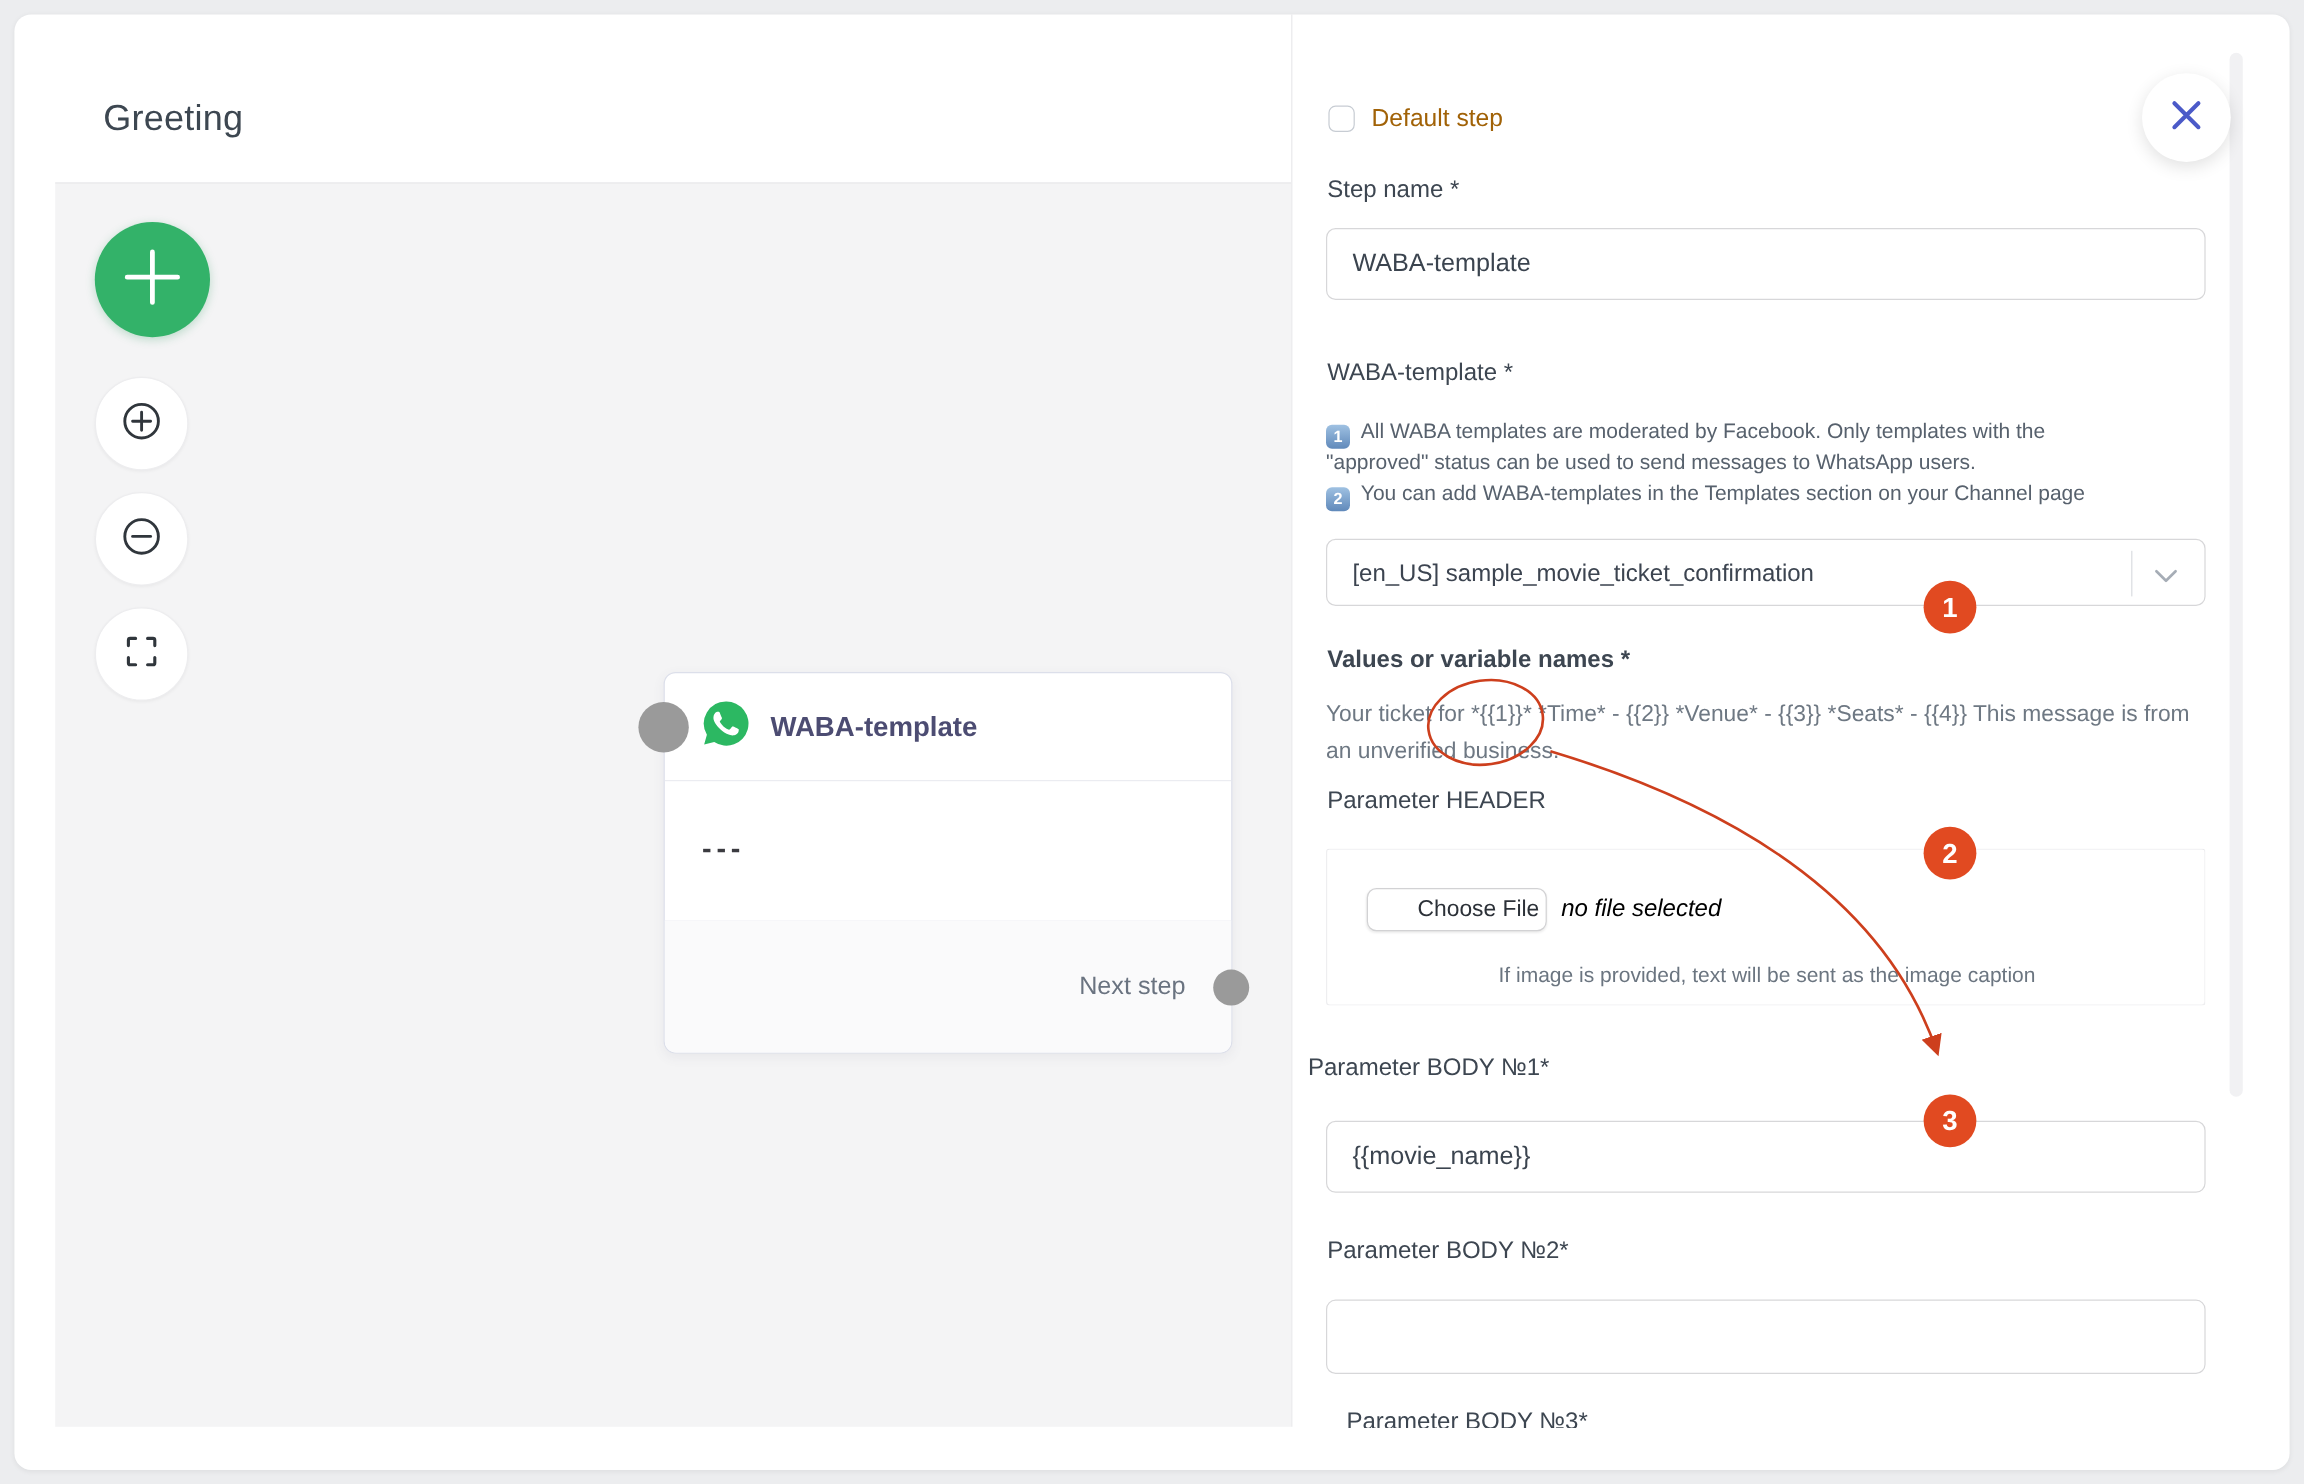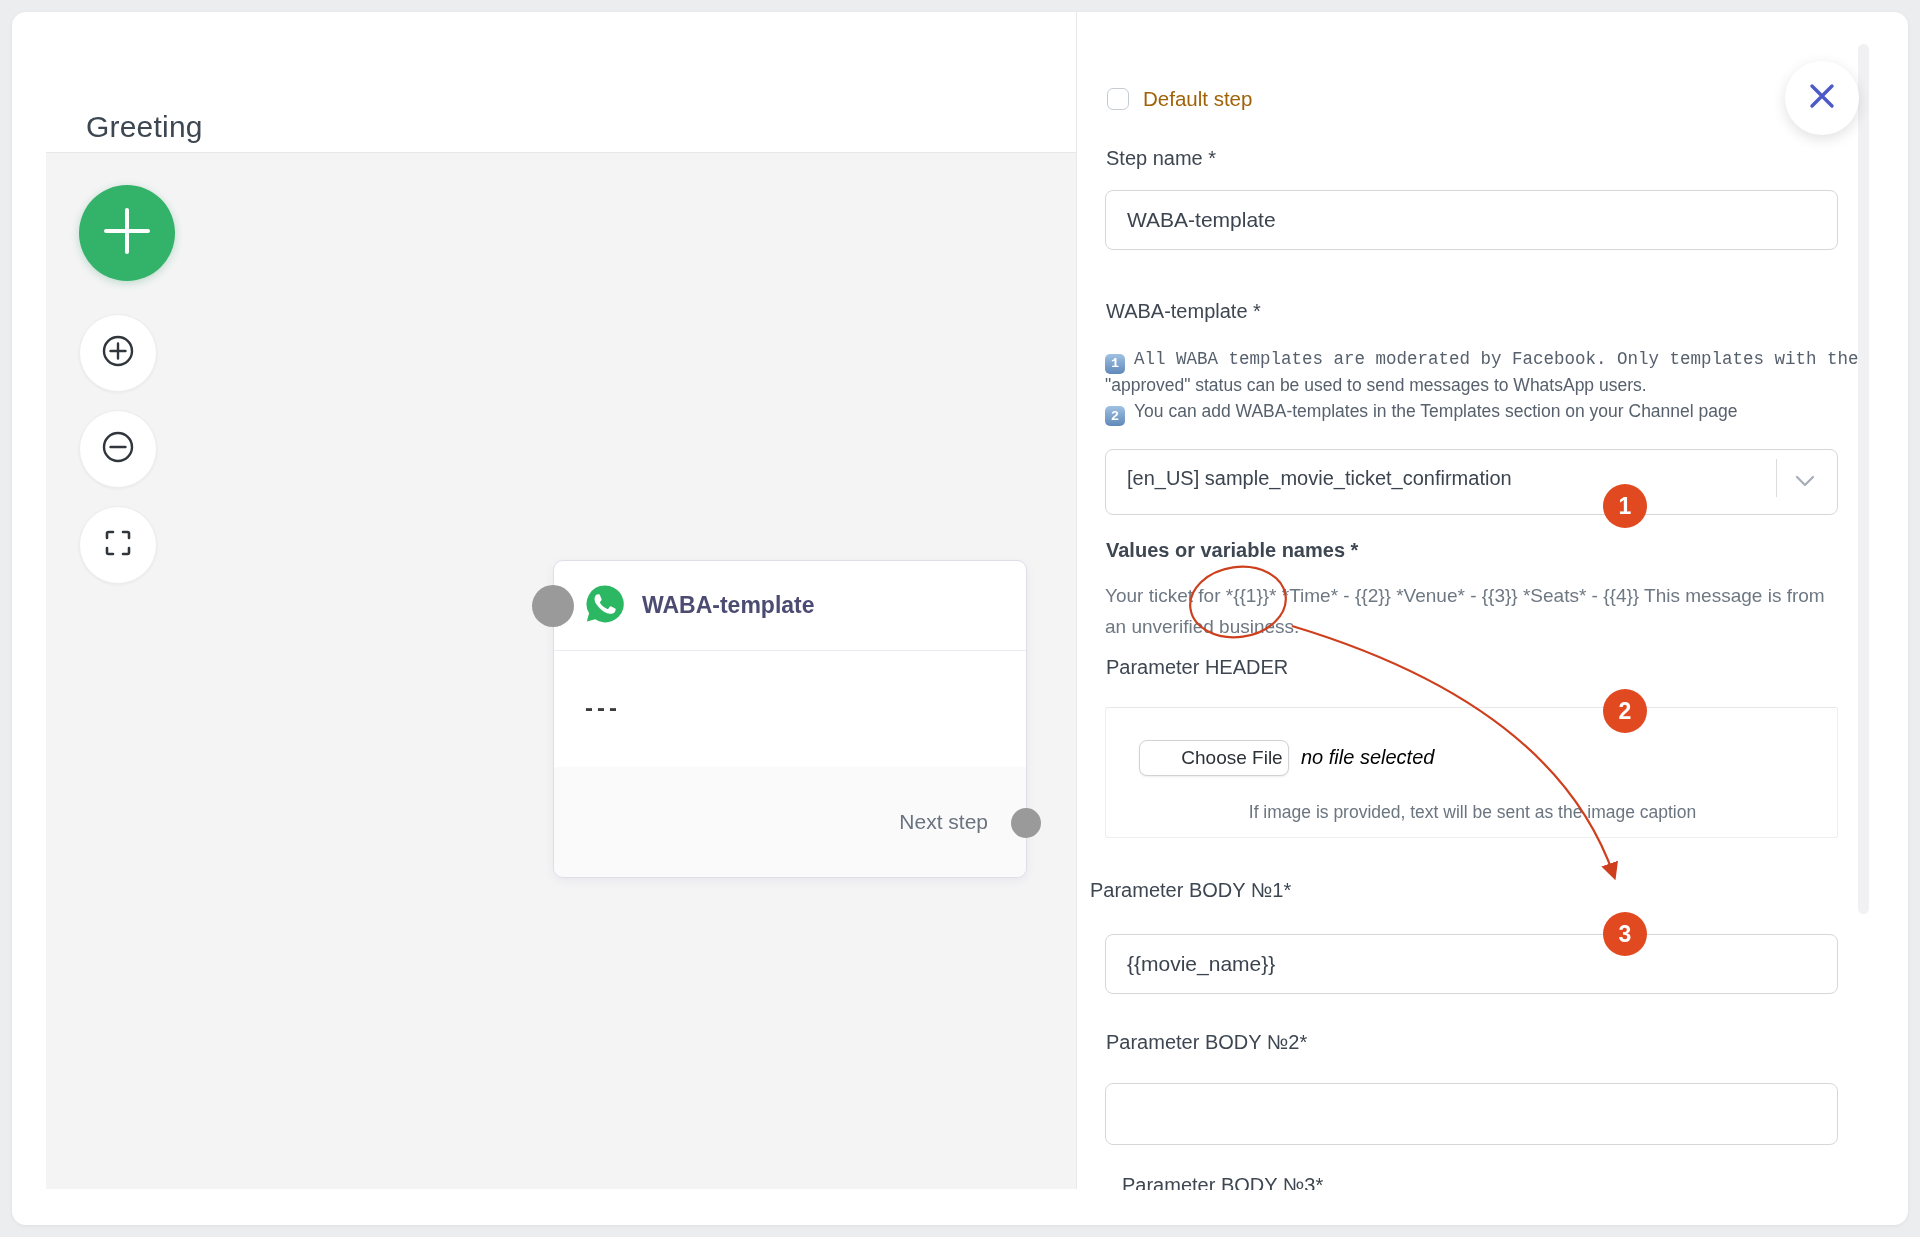--- a/index.html
+++ b/index.html
@@ -4,21 +4,21 @@
 <style>
   * { margin:0; padding:0; box-sizing:border-box; }
   html,body { background:#ecedef; }
   body { font-family:"Liberation Sans","DejaVu Sans",sans-serif; }
   #screen { position:relative; width:1920px; height:1237px; background:#ecedef; overflow:hidden; }
   .abs { position:absolute; }
 
   .app-card { left:12px; top:12px; width:1896px; height:1213px; background:#ffffff;
               border-radius:14px; box-shadow:0 1px 4px rgba(0,0,0,.06); }
 
-  .canvas-title { left:86px; top:82px; font-size:30px; color:#3d4751; letter-spacing:.2px;margin-top:28px; }
+  .canvas-title { left:86px; top:82px; font-size:30px; color:#3d4751; letter-spacing:.2px; }
 
   .canvas { left:46px; top:152px; width:1030px; height:1037px; background:#f4f4f5;
             border-top:1px solid #e8e8ea; }
 
   .v-divider { left:1076px; top:12px; width:1px; height:1177px; background:#e9e9ec; }
 
   .add-btn { left:79px; top:185px; width:96px; height:96px; border-radius:50%;
              background:#33b269; box-shadow:0 2px 8px rgba(40,150,90,.28);
              display:flex; align-items:center; justify-content:center; cursor:pointer; }
 
@@ -50,21 +50,21 @@
   .field-label { font-size:20px; color:#3d4651; white-space:nowrap; }
   .bold-label { font-weight:bold; }
   .text-input { width:733px; height:60px; background:#fff; border:1px solid #d7d7d9;
                 border-radius:8px; font-size:21px; color:#3b444f; padding-left:21px;
                 font-family:"Liberation Sans","DejaVu Sans",sans-serif; outline:none; }
   .info-line { font-size:17.5px; color:#57616d; white-space:nowrap; line-height:24px; }
   .keycap { display:inline-block; width:20px; height:20px; border-radius:5px;
             background:linear-gradient(180deg,#9fc1e2,#6089ba); color:#fff; font-size:13.5px;
             font-weight:bold; text-align:center; line-height:20px; vertical-align:-3px;
             margin-right:9px; }
-  .select-box { left:1105px; top:449px; width:733px; height:66px; background:#fff;
+  .select-box { left:1105px; top:449px; width:733px; height:56px; background:#fff;
                 border:1px solid #d7d7d9; border-radius:8px; cursor:pointer; }
   .select-value { position:absolute; left:21px; top:0; height:56px; line-height:56px;
                   font-size:20px; color:#3c4450; white-space:nowrap; }
   .select-sep { position:absolute; right:60px; top:9px; width:1px; height:38px; background:#dadce0; }
   .preview-line { font-size:19px; color:#6e7883; white-space:nowrap; }
   .upload-panel { left:1105px; top:707px; width:733px; height:131px; background:#fff;
                   border:1px solid #eeeef0; border-top-color:#e7e7ea; border-radius:3px; }
   .choose-file { position:absolute; left:33px; top:32px; width:150px; height:36px;
                  background:#fff; border:1px solid #d2d2d4; border-radius:8px;
                  box-shadow:0 1px 2px rgba(0,0,0,.08); font-size:19px; color:#2c3138;
@@ -153,21 +153,21 @@
   <div class="abs handle" style="left:1011px; top:808px; width:30px; height:30px;"></div>
 
   <div class="abs checkbox"></div>
   <div class="abs field-label" style="left:1143px; top:87px; font-size:20.5px; color:#a16207;">Default step</div>
 
   <div class="abs field-label" style="left:1106px; top:147px;">Step name *</div>
   <input class="abs text-input" style="left: 1105px; top: 190px;" readonly="" value="WABA-template">
 
   <div class="abs field-label" style="left:1106px; top:300px;">WABA-template *</div>
 
-  <div class="abs info-line" style="left:1105px; top:347px;font-family:Liberation Mono, monospace;">
+  <div class="abs info-line" style="left:1105px; top:347px;">
     <span class="keycap">1</span><span>All WABA templates are moderated by Facebook. Only templates with the</span>
   </div>
   <div class="abs info-line" style="left:1105px; top:373px;">"approved" status can be used to send messages to WhatsApp users.</div>
   <div class="abs info-line" style="left:1105px; top:399px;">
     <span class="keycap">2</span><span>You can add WABA-templates in the Templates section on your Channel page</span>
   </div>
 
   <div class="abs select-box">
     <div class="select-value">[en_US] sample_movie_ticket_confirmation</div>
     <div class="select-sep"></div>

